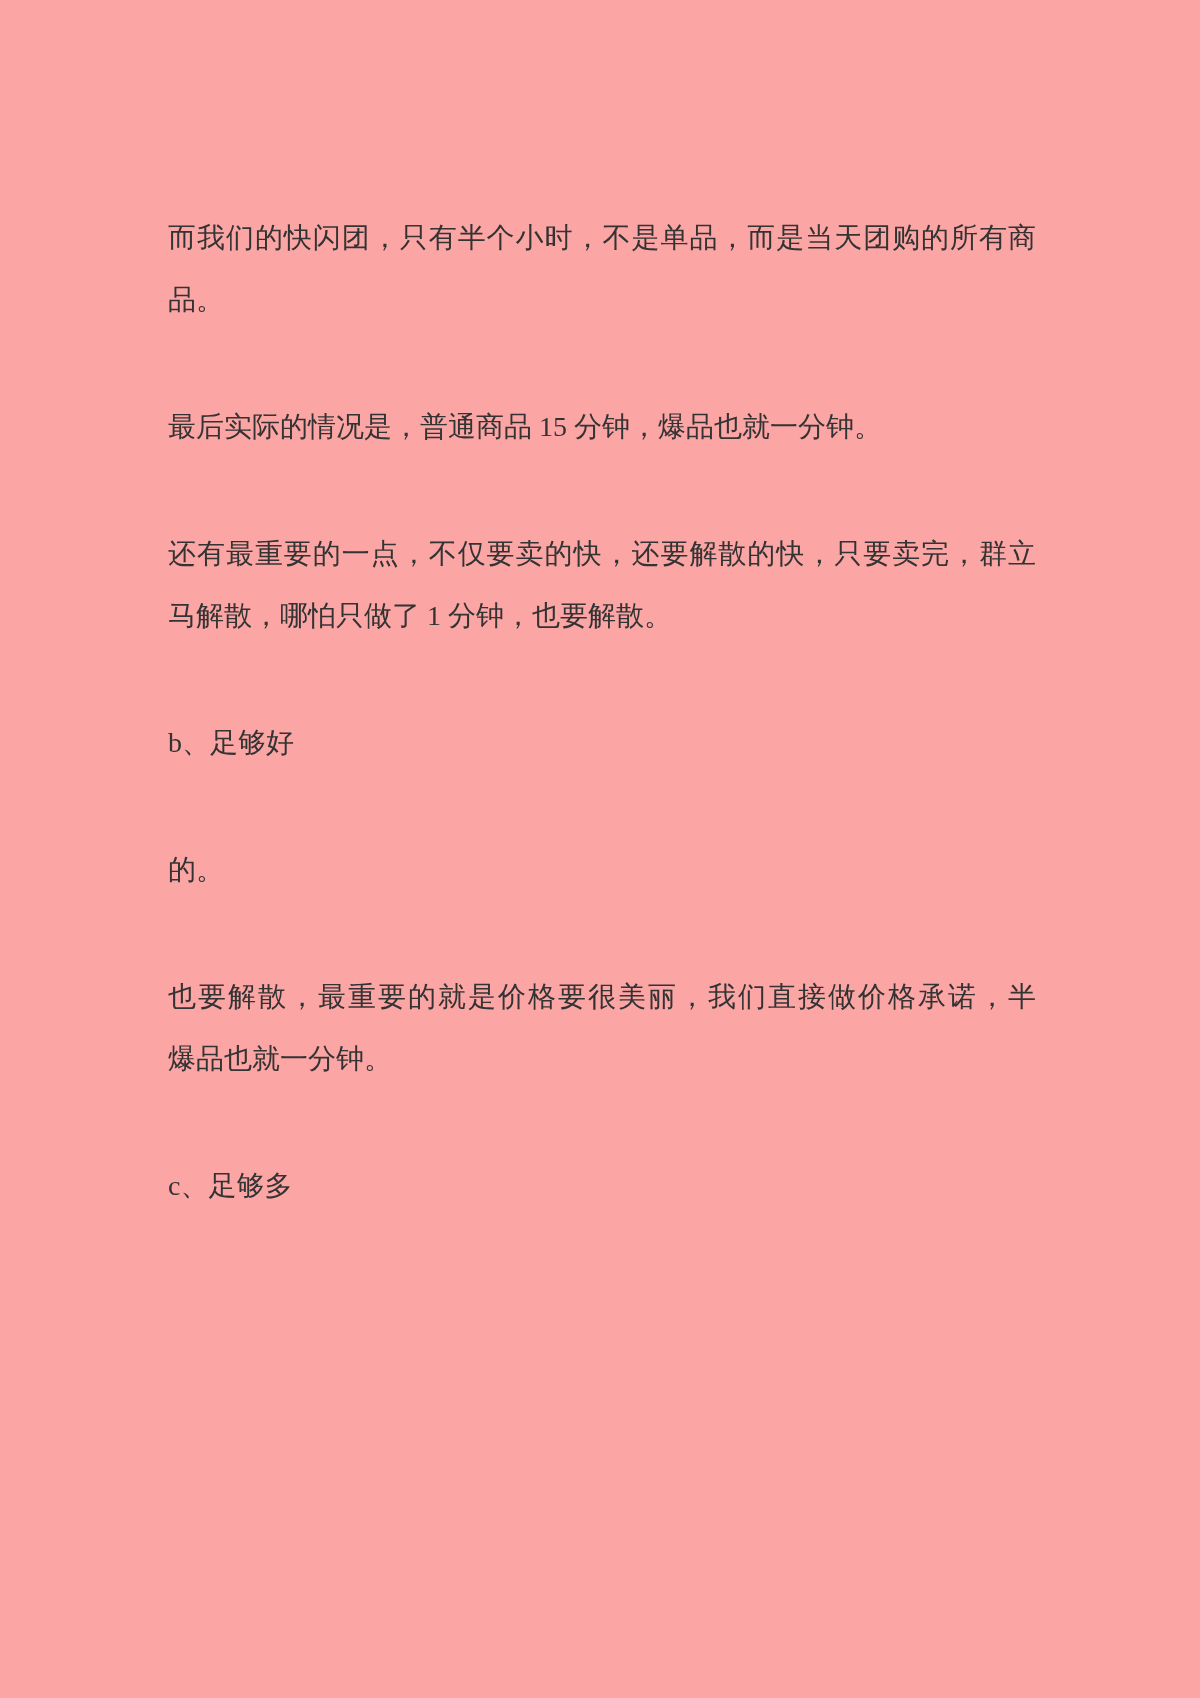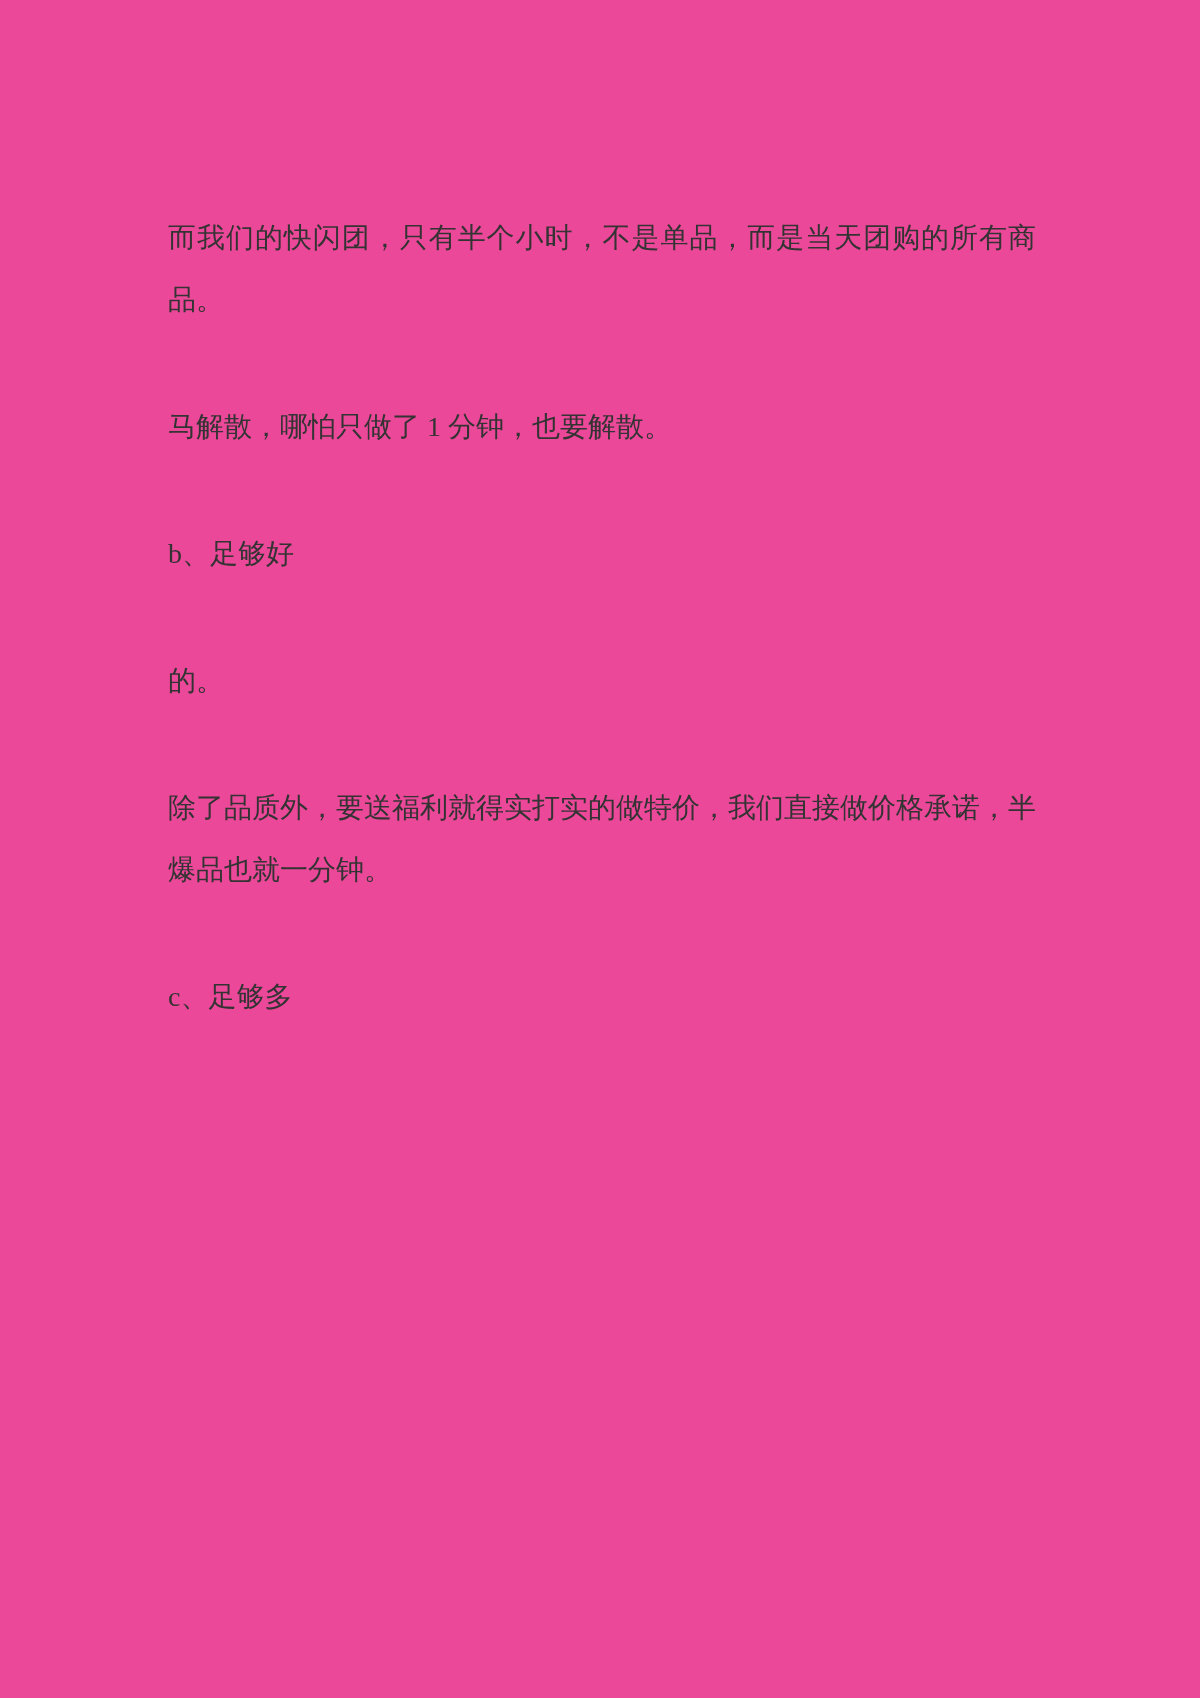--- a/index.html
+++ b/index.html
@@ -10,21 +10,21 @@
       width: 1200px;
       height: 1698px;
       background: #ffffff;
       overflow: hidden;
       position: relative;
       font-family: "Liberation Serif", "DejaVu Serif", serif;
     }
     .page {
       position: absolute;
       inset: 0;
-      background: #ec4899;
+      background: #fca5a5;
     }
     .doc {
       position: absolute;
       left: 168px;
       top: 207px;
       width: 868px;
       color: #333333;
       font-size: 28px;
       line-height: 62px;
       font-weight: 400;
@@ -51,31 +51,35 @@
 </head>
 <body>
 
 <main class="page">
   <section class="doc" id="doc">
       <div class="block paragraph">
         <div class="line fill">而我们的快闪团，只有半个小时，不是单品，而是当天团购的所有商</div>
         <div class="line">品。</div>
       </div>
       <div class="block paragraph">
+        <div class="line">最后实际的情况是，普通商品 15 分钟，爆品也就一分钟。</div>
+      </div>
+      <div class="block paragraph">
+        <div class="line fill">还有最重要的一点，不仅要卖的快，还要解散的快，只要卖完，群立</div>
         <div class="line">马解散，哪怕只做了 1 分钟，也要解散。</div>
       </div>
       <div class="block heading">
         <div class="line">b、足够好</div>
       </div>
       <div class="block paragraph">
         <div class="line">的。</div>
       </div>
       <div class="block paragraph">
       </div>
       <div class="block paragraph">
-        <div class="line fill">除了品质外，要送福利就得实打实的做特价，我们直接做价格承诺，半</div>
+        <div class="line fill">也要解散，最重要的就是价格要很美丽，我们直接做价格承诺，半</div>
         <div class="line">爆品也就一分钟。</div>
       </div>
       <div class="block heading">
         <div class="line">c、足够多</div>
       </div>
     </section>
 </main>
 
 </body></html>

